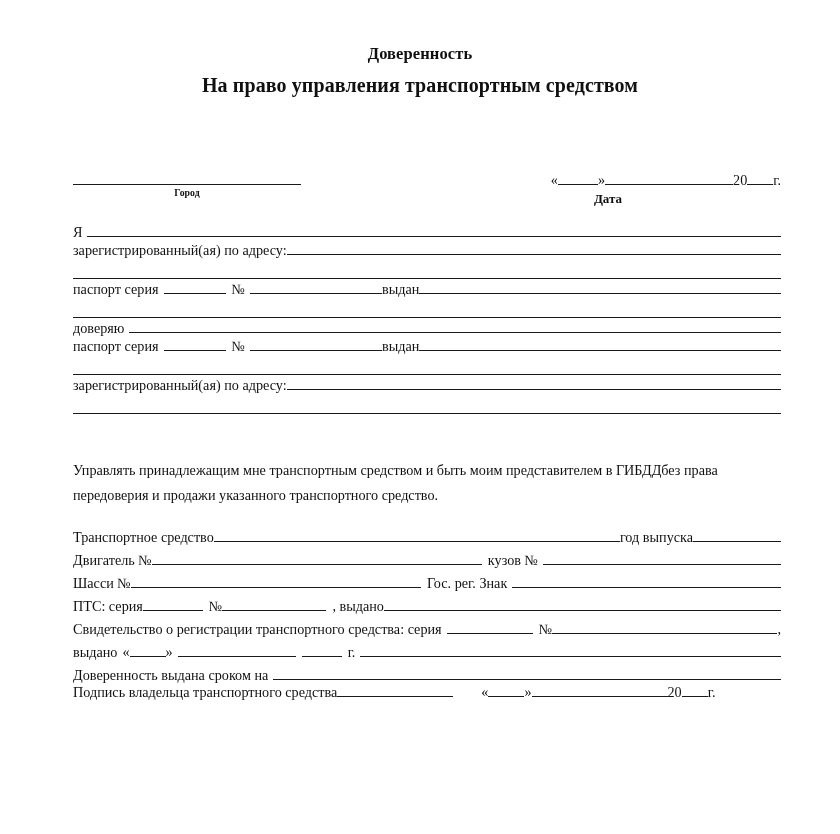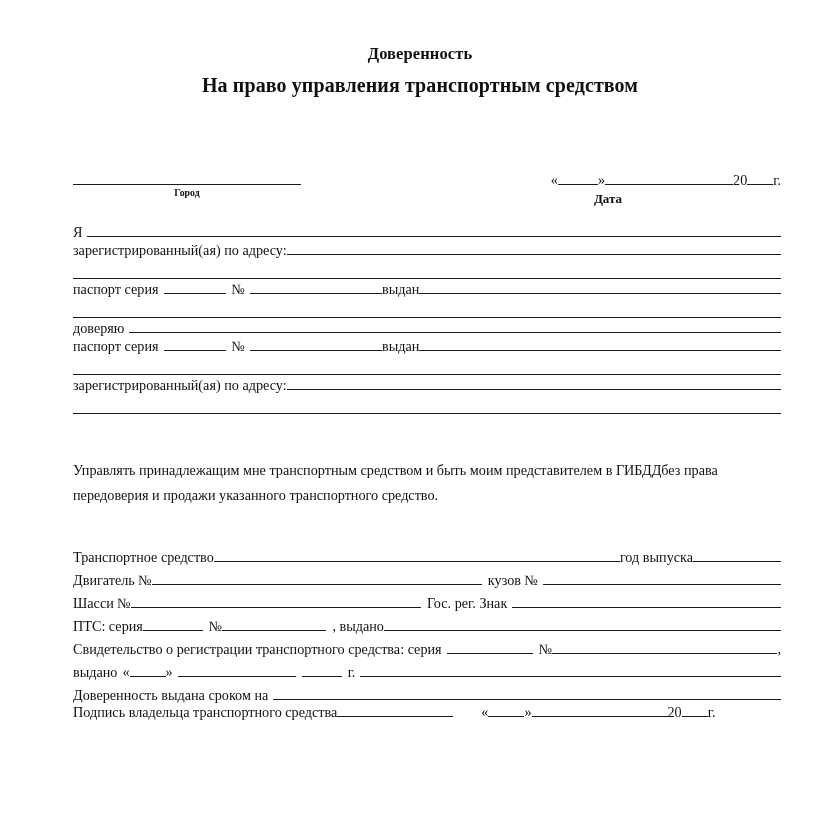--- a/index.html
+++ b/index.html
@@ -133,21 +133,21 @@
 
   
   .para {
     margin-top: 44px;
     font-size: 14.2px;
     line-height: 25px;
     text-align: left;
   }
 
   
-  .vehicle-block { margin-top: 40px; }
+  .vehicle-block { margin-top: 20px; }
   .vehicle-block .row { margin-top: 6px; }
 
   
   .sign-row {
     display: flex;
     align-items: baseline;
     white-space: nowrap;
     line-height: 15px;
   }
 </style>

